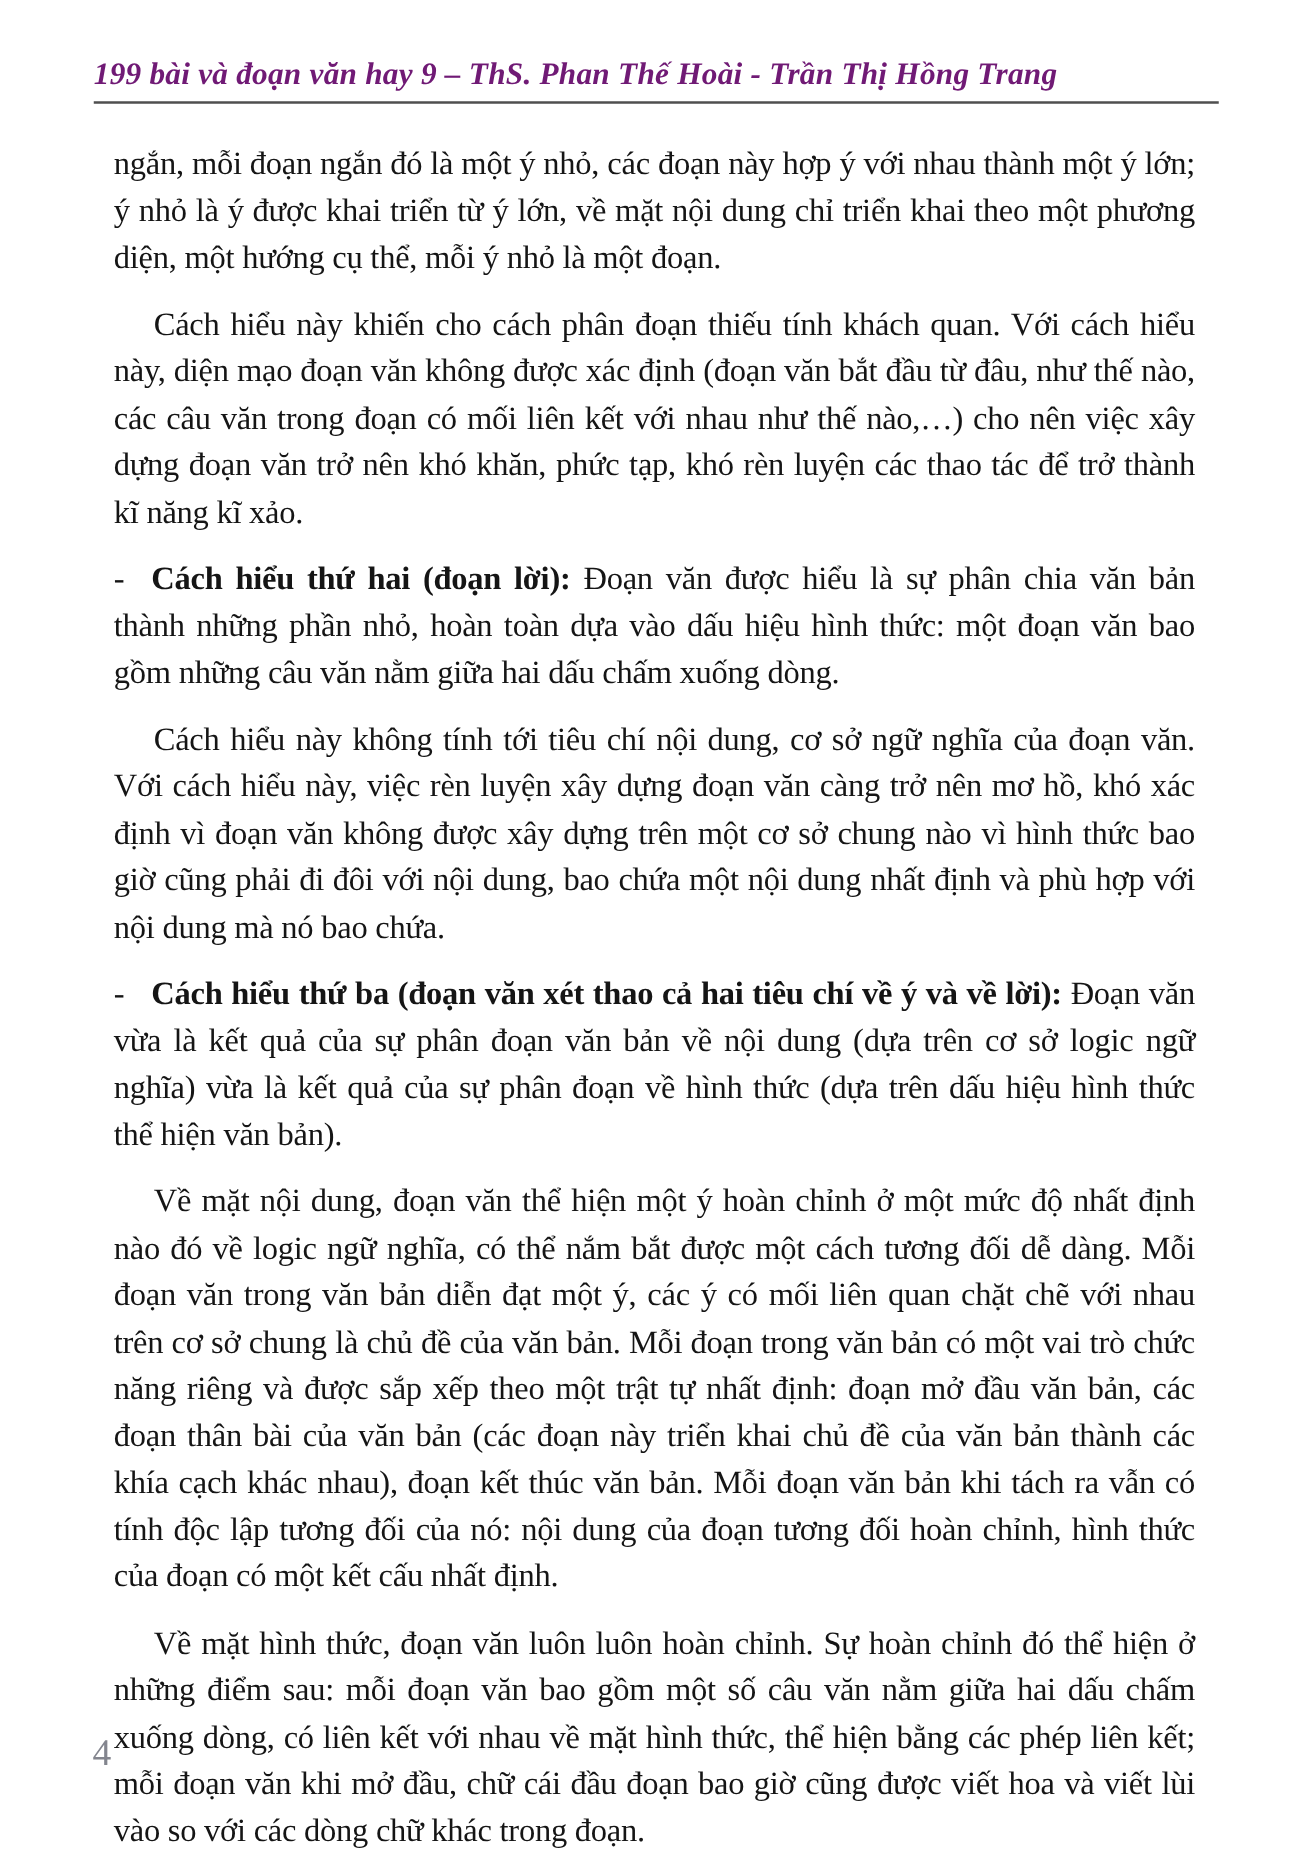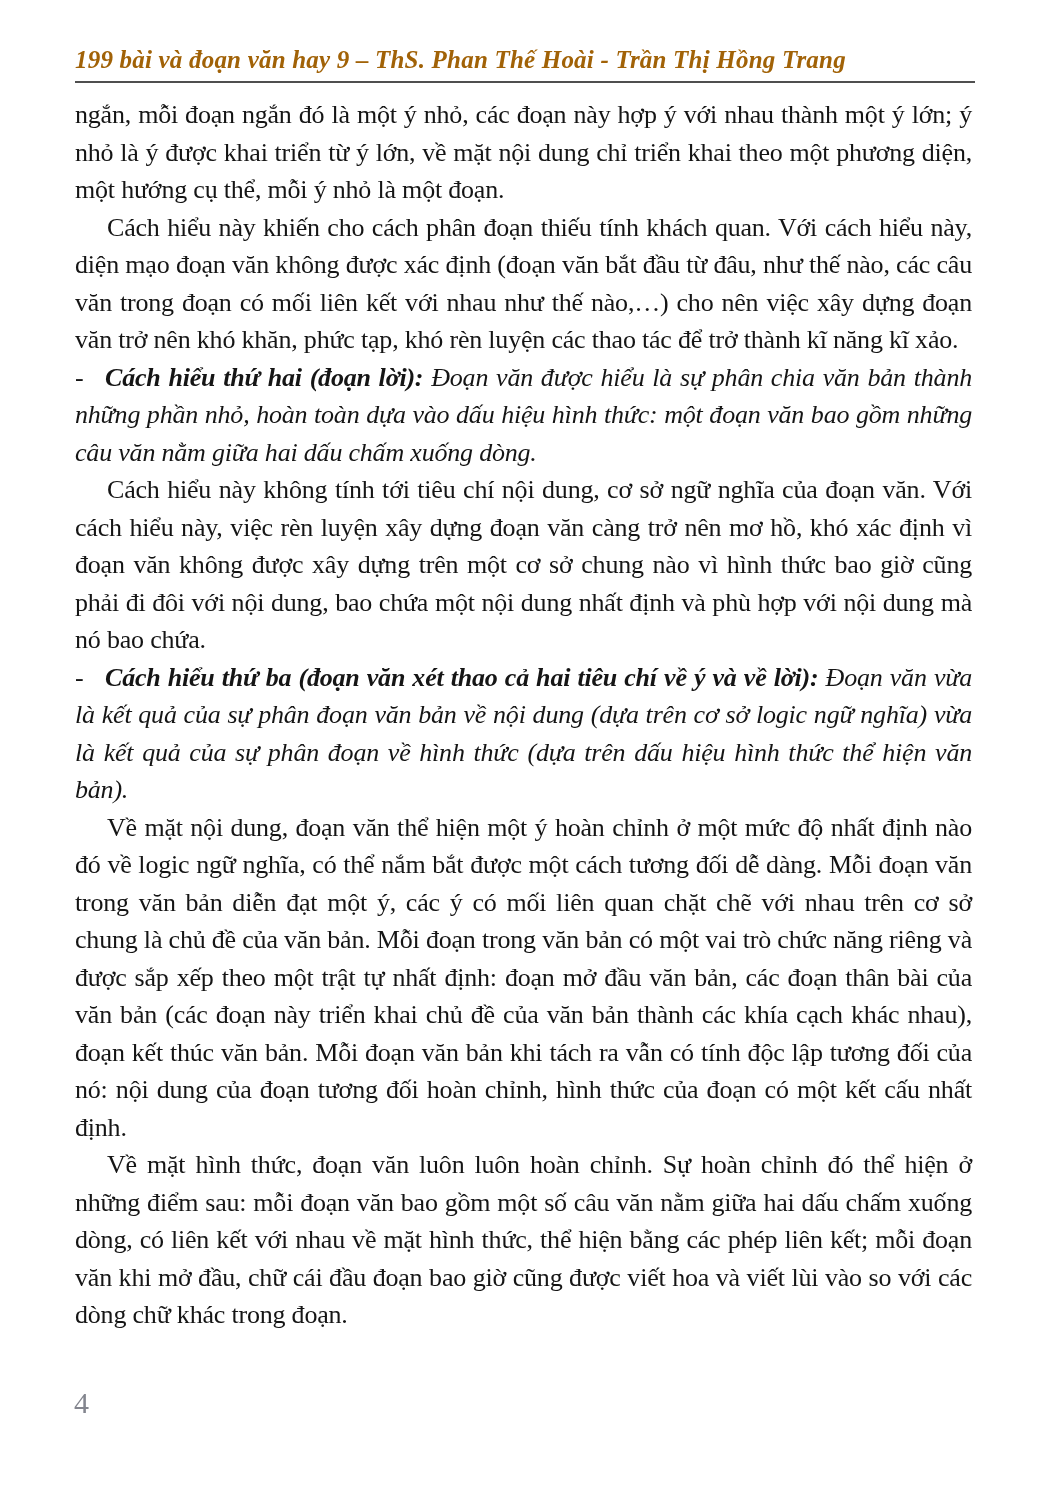--- a/index.html
+++ b/index.html
@@ -20,48 +20,47 @@
   .running-header {
     position: absolute;
     top: 46px;
     left: 75px;
     width: 900px;
     font-family: "Liberation Serif", "DejaVu Serif", serif;
     font-style: italic;
     font-weight: bold;
     font-size: 25px;
     letter-spacing: 0.2px;
-    color: #a16207;
+    color: #701a75;
     padding-bottom: 7px;
     border-bottom: 2px solid #4f4f4f;
     white-space: nowrap;
   }
   .body-text {
     position: absolute;
     top: 96px;
     left: 75px;
     width: 897px;
     font-size: 26px;
     line-height: 37.5px;
     letter-spacing: -0.2px;
     text-align: justify;
     color: #151515;
   }
   .body-text p {
-    margin: 0;
+    margin: 16px;
   }
   .para-indent {
     text-indent: 32px;
   }
   .para-continuation {
     text-indent: 0;
   }
   .para-dash {
     text-indent: 0;
-    font-style: italic;
   }
   .para-dash .marker {
     display: inline-block;
     width: 30px;
     font-weight: normal;
   }
   .para-dash .lead-bold {
     font-weight: bold;
   }
   .page-number {

